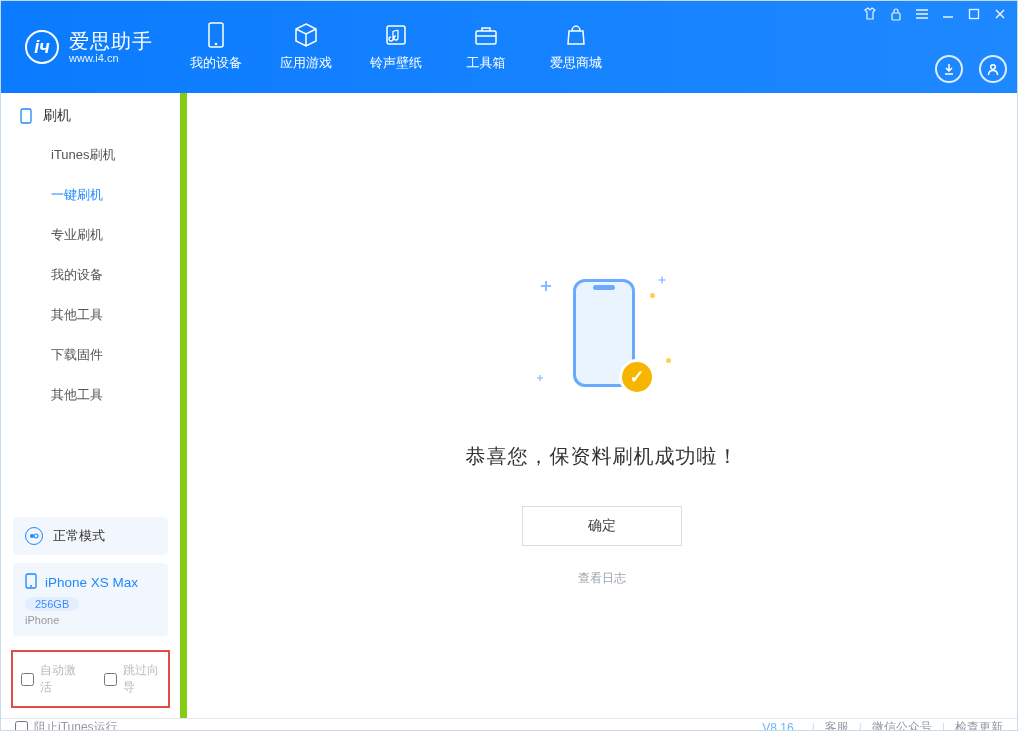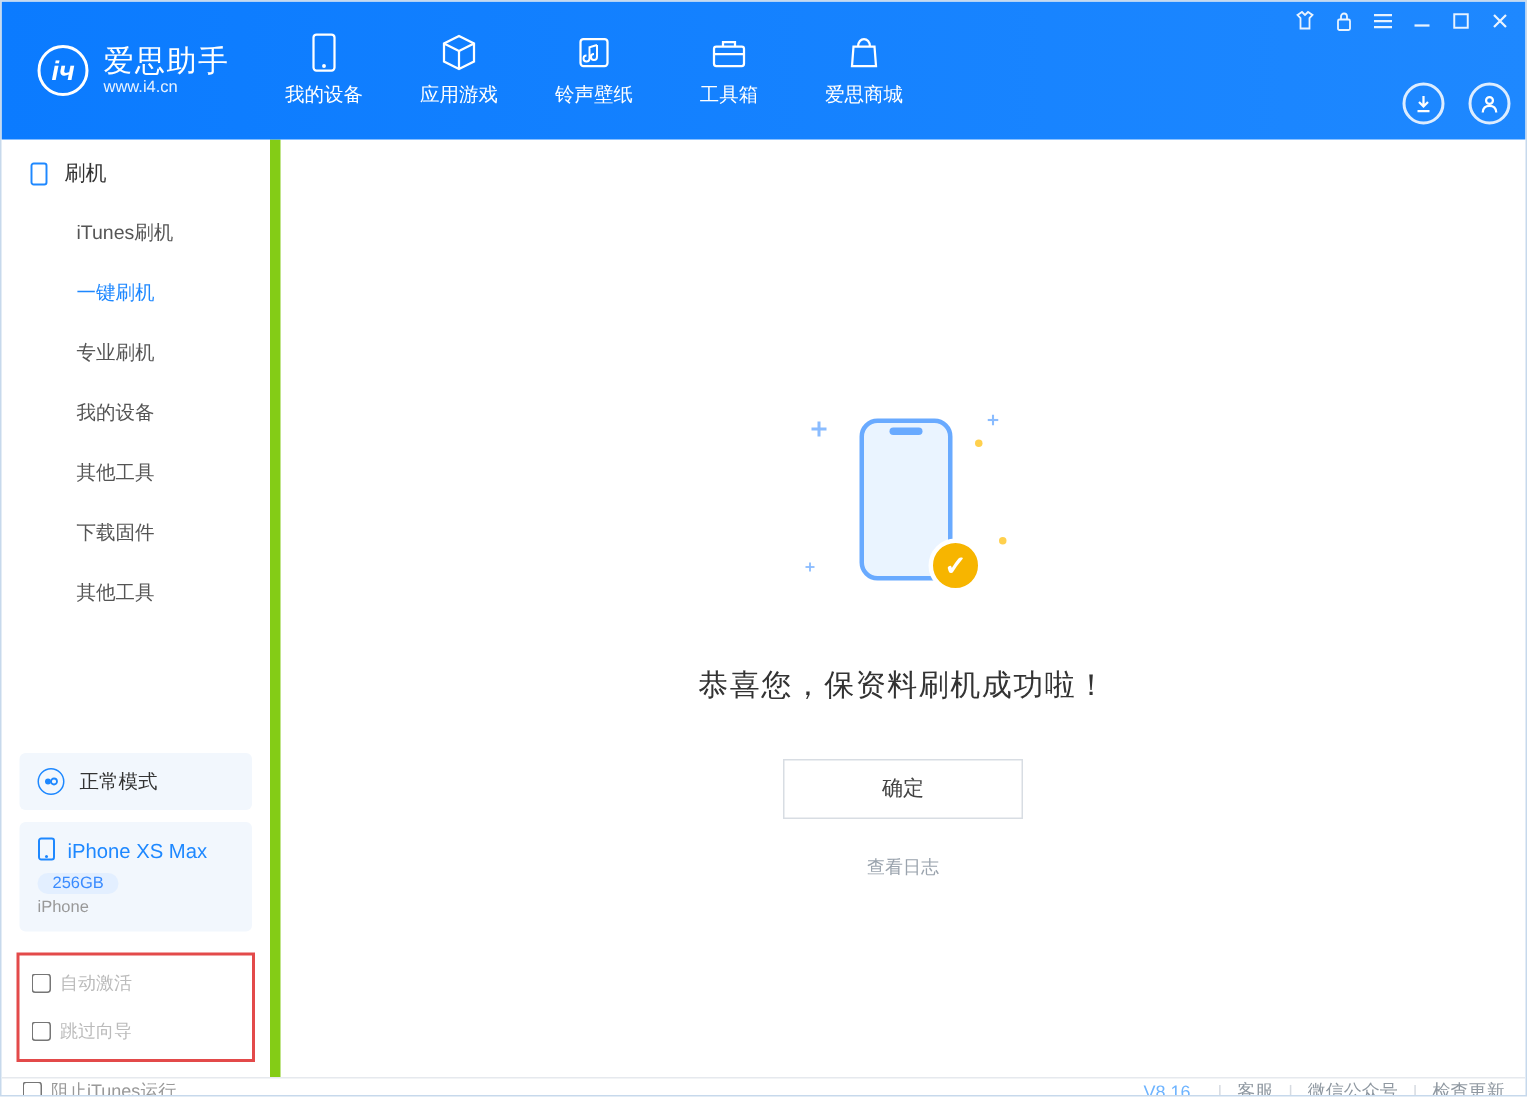--- a/index.html
+++ b/index.html
@@ -35,21 +35,21 @@
 
 .mode-card { margin: 8px 12px; background: #f2f7fd; border-radius: 4px; padding: 10px 12px; display:flex; align-items:center; gap:10px; color:#333; font-size:13px; }
 .mode-icon { width:18px; height:18px; border-radius:50%; border:1.5px solid #1e88ff; display:flex; align-items:center; justify-content:center; }
 
 .device-card { margin: 0 12px 8px; background: #f2f7fd; border-radius: 4px; padding: 10px 12px; font-size: 13px; }
 .device-row1 { display:flex; align-items:center; gap:8px; color:#1e88ff; font-weight:500; font-size:13.5px; }
 .device-badge { display:inline-block; background:#e3efff; color:#3a8bff; border-radius:10px; padding: 1px 10px; font-size:11px; margin-top:5px;text-align:center; }
 .device-type { color:#999; font-size:11px; margin-top:3px; }
 
 .highlight-box { margin: 6px 10px 10px; border: 2px solid #e34a4a; padding: 10px 8px; }
-.chk-row { display:flex; align-items:flex-start; gap:15px;flex-direction:column; }
+.chk-row { display:flex; align-items:flex-end; gap:27px; }
 .chk { display:flex; align-items:center; gap:6px; font-size:12px; color:#bbb; cursor:pointer; }
 .chk input { width:13px; height:13px; }
 
 
 .main { flex:1; position:relative; }
 .center { position:absolute; top:180px; left:0; right:0; display:flex; flex-direction:column; align-items:center; }
 .illus { width: 130px; height: 130px; position: relative; margin-bottom: 40px; }
 .phone { position:absolute; left:36px; top:6px; width:62px; height:108px; border:3px solid #69aaff; border-radius:12px; background:#eaf4ff; }
 .phone::before { content:""; position:absolute; top:3px; left:50%; transform:translateX(-50%); width:22px; height:5px; border-radius:3px; background:#69aaff; }
 .check-badge { position:absolute; right:12px; bottom:8px; width:36px; height:36px; background:#f7b500; border-radius:50%; border:3px solid #fff; display:flex; align-items:center; justify-content:center; color:#fff; font-size:18px; font-weight:bold; }

